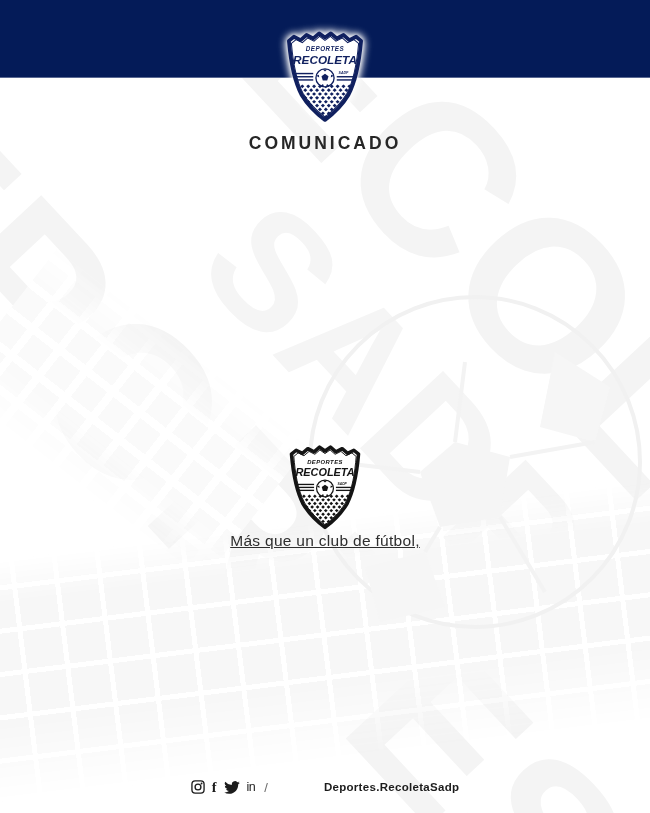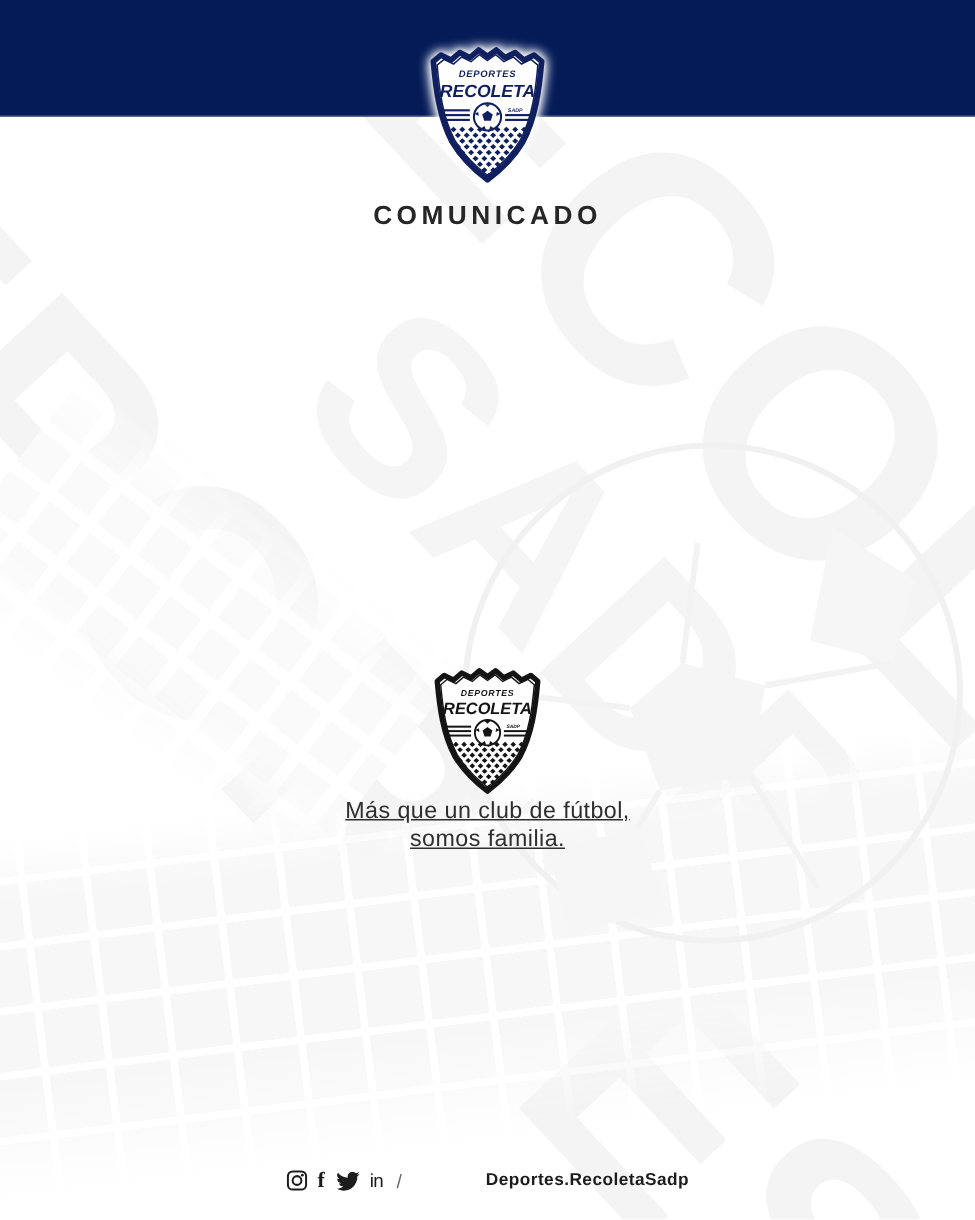--- a/index.html
+++ b/index.html
@@ -230,21 +230,20 @@
         <path d="M50,52.2 L54.2,55.2 L52.6,60.2 L47.4,60.2 L45.8,55.2 Z" fill="#141414"></path>
         <path d="M47.5,47.1 L52.5,47.1 L50,49.3 Z" fill="#141414"></path>
         <path d="M39.6,54.6 L42.6,53.2 L43.1,56.4 Z" fill="#141414"></path>
         <path d="M60.4,54.6 L57.4,53.2 L56.9,56.4 Z" fill="#141414"></path>
         <path d="M44.8,66.3 L47.6,64.2 L48.8,67.2 Z" fill="#141414"></path>
         <path d="M55.2,66.3 L52.4,64.2 L51.2,67.2 Z" fill="#141414"></path>
       </svg>
     </div>
   <div class="slogan">
     <div>Más que un club de fútbol,</div>
-    <div>somos familia.</div>
   </div>
 
   <footer class="social">
     <span class="icn">
       <svg width="14" height="14" viewBox="0 0 24 24" fill="none">
         <rect x="1.6" y="1.6" width="20.8" height="20.8" rx="5.6" stroke="#1c1c1c" stroke-width="2.3"></rect>
         <circle cx="12" cy="12" r="5" stroke="#1c1c1c" stroke-width="2.3"></circle>
         <circle cx="18.1" cy="5.9" r="1.6" fill="#1c1c1c"></circle>
       </svg>
     </span>

